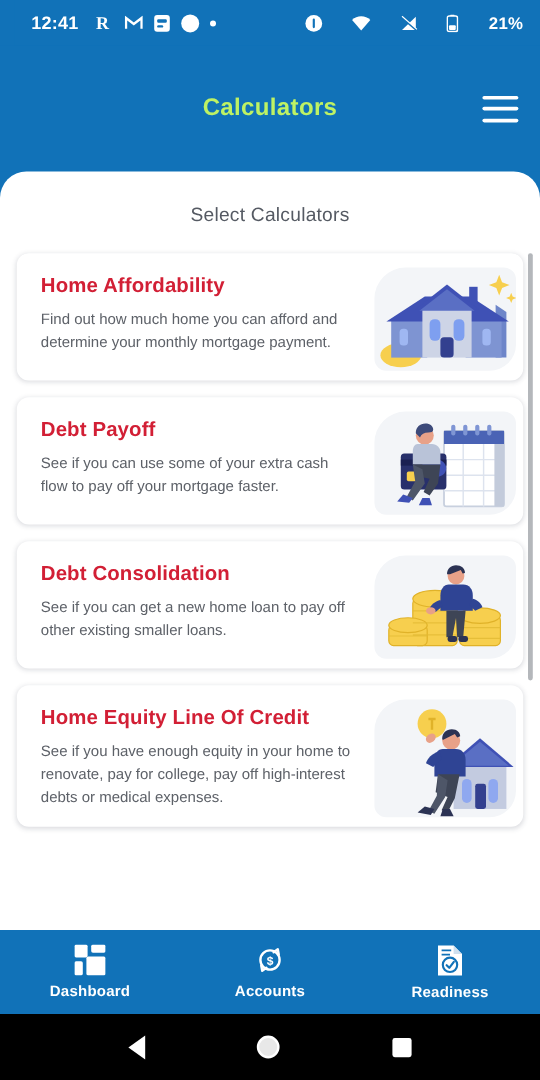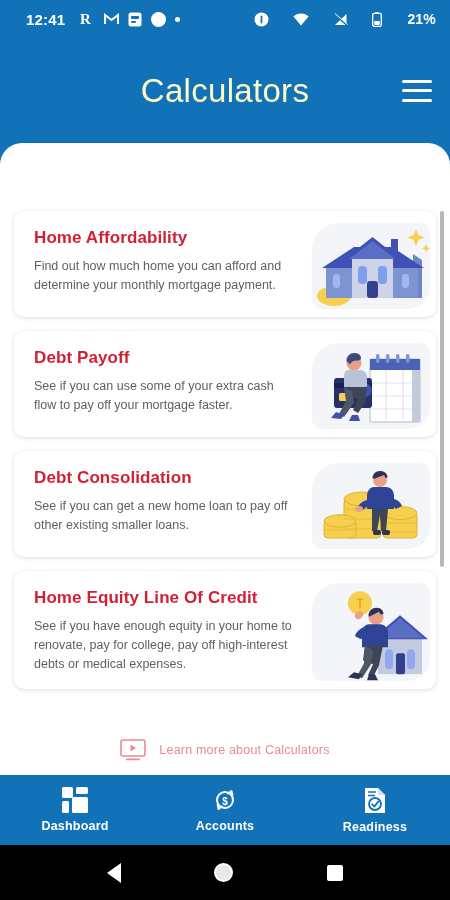--- a/index.html
+++ b/index.html
@@ -24,21 +24,21 @@
   .sb-batt { font-size:14px; font-weight:700; margin-left:1px; }
   .dot-small { width:5px; height:5px; border-radius:50%; background:#fff; display:block; }
   .circle-white { width:15px; height:15px; border-radius:50%; background:#fff; display:block; }
 
   
   .appbar {
     position:relative; height:105px; background:#1172b8;
     display:flex; align-items:center; justify-content:center;
   }
   .appbar-title {
-    color:#fef9c3; font-size:33px; font-weight:400; letter-spacing:.3px;
+    color:#bef264; font-size:20px; font-weight:700; letter-spacing:.3px;
   }
   .hamburger {
     position:absolute; right:18px; top:50%; transform:translateY(-50%);
     width:30px; height:22px; display:flex; flex-direction:column; justify-content:space-between;
     cursor:pointer;
   }
   .hamburger span { display:block; height:3px; background:#fff; border-radius:2px; width:100%; }
 
   
   .sheet {
@@ -181,20 +181,21 @@
   <div class="appbar">
     <div class="appbar-title">Calculators</div>
     <div class="hamburger">
       <span></span>
         <span></span>
         <span></span>
     </div>
   </div>
 
   <div class="sheet">
+    <div class="sheet-title">Select Calculators</div>
 
     <div class="scroll-wrap">
       <div class="scroll-area">
 
         <div class="card">
           <div class="card-text">
             <div class="card-title">Home Affordability</div>
             <div class="card-desc">Find out how much home you can afford and determine your monthly mortgage payment.</div>
           </div>
           <div class="card-art">
@@ -315,30 +316,20 @@
             </svg>
           </div>
         </div>
 
       </div>
       <div class="scrollbar-track">
         <div class="scrollbar-thumb"></div>
       </div>
     </div>
 
-    <div class="learn-row">
-      <span class="ic">
-        <svg width="26" height="22" viewBox="0 0 26 22">
-          <rect x="1" y="1" width="24" height="16" rx="2" fill="none" stroke="#e98a95" stroke-width="1.6"></rect>
-          <path d="M10.5 5.5 16 9l-5.5 3.5z" fill="#e98a95"></path>
-          <rect x="6" y="19.5" width="14" height="1.8" rx=".9" fill="#e98a95"></rect>
-        </svg>
-      </span>
-      <span class="learn-text">Learn more about Calculators</span>
-    </div>
   </div>
 
   <div class="bottomnav">
 
     <div class="nav-item">
       <span class="ic">
         <svg width="26" height="26" viewBox="0 0 26 26" fill="#fff">
           <rect x="0" y="0" width="11" height="11" rx="1.5"></rect>
           <rect x="14" y="0" width="12" height="7" rx="1.5"></rect>
           <rect x="0" y="14" width="7" height="12" rx="1.5"></rect>

